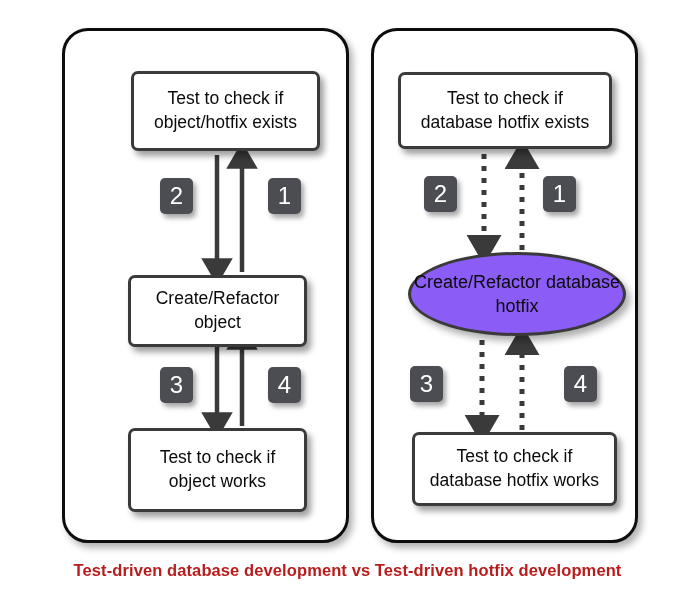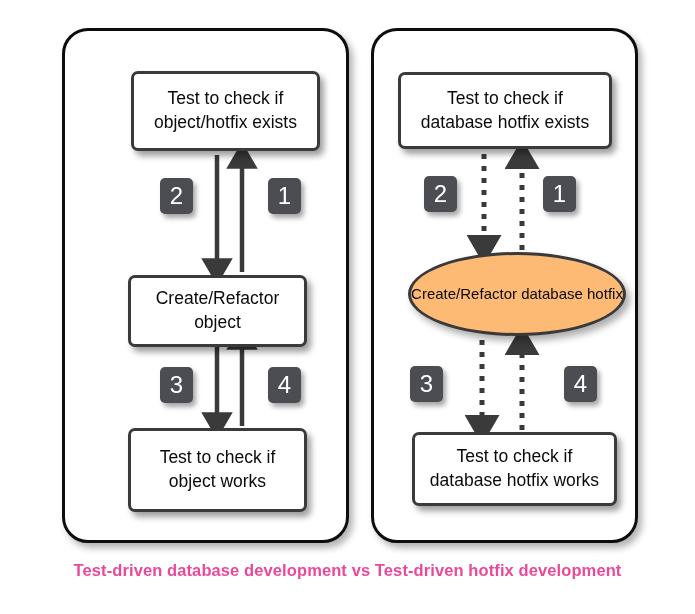--- a/index.html
+++ b/index.html
@@ -59,30 +59,30 @@
   #n-l-bottom { left: 128px; top: 428px; width: 179px; height: 84px;  }
 
   
   #n-r-top    { left: 398px; top: 72px;  width: 214px; height: 77px;  }
   #n-r-bottom { left: 412px; top: 432px; width: 205px; height: 74px;  }
 
   
   .node-ellipse {
     position: absolute;
     box-sizing: border-box;
-    background: #fdba74;
+    background: #8b5cf6;
     border: 3px solid #3a3a3a;
     border-radius: 50%;
     box-shadow: 4px 5px 7px rgba(0,0,0,0.32);
     display: flex;
     align-items: center;
     justify-content: center;
     text-align: center;
     color: #0a0a0a;
-    font-size: 15px;
+    font-size: 18px;
     line-height: 1.35;
   }
   #n-r-mid { left: 408px; top: 252px; width: 218px; height: 84px; }
 
   
   .badge {
     position: absolute;
     width: 33px;
     height: 36px;
     background: #4c4c53;
@@ -113,21 +113,21 @@
     pointer-events: none;
   }
 
   
   #caption {
     position: absolute;
     left: 0;
     top: 561px;
     width: 695px;
     text-align: center;
-    color: #ec4899;
+    color: #b91c1c;
     font-size: 16.5px;
     font-weight: bold;
     letter-spacing: 0.1px;
   }
 </style>
 </head>
 <body>
 
 <div class="canvas">
 

